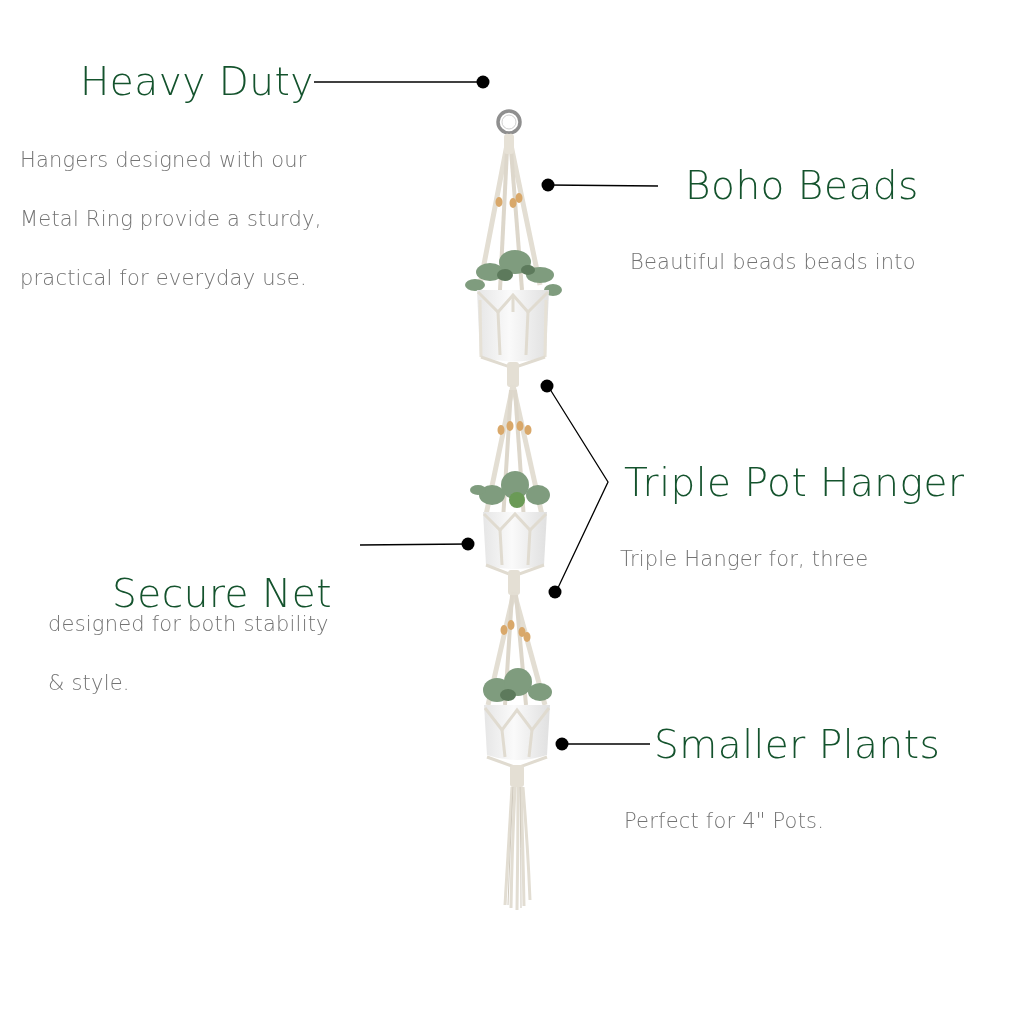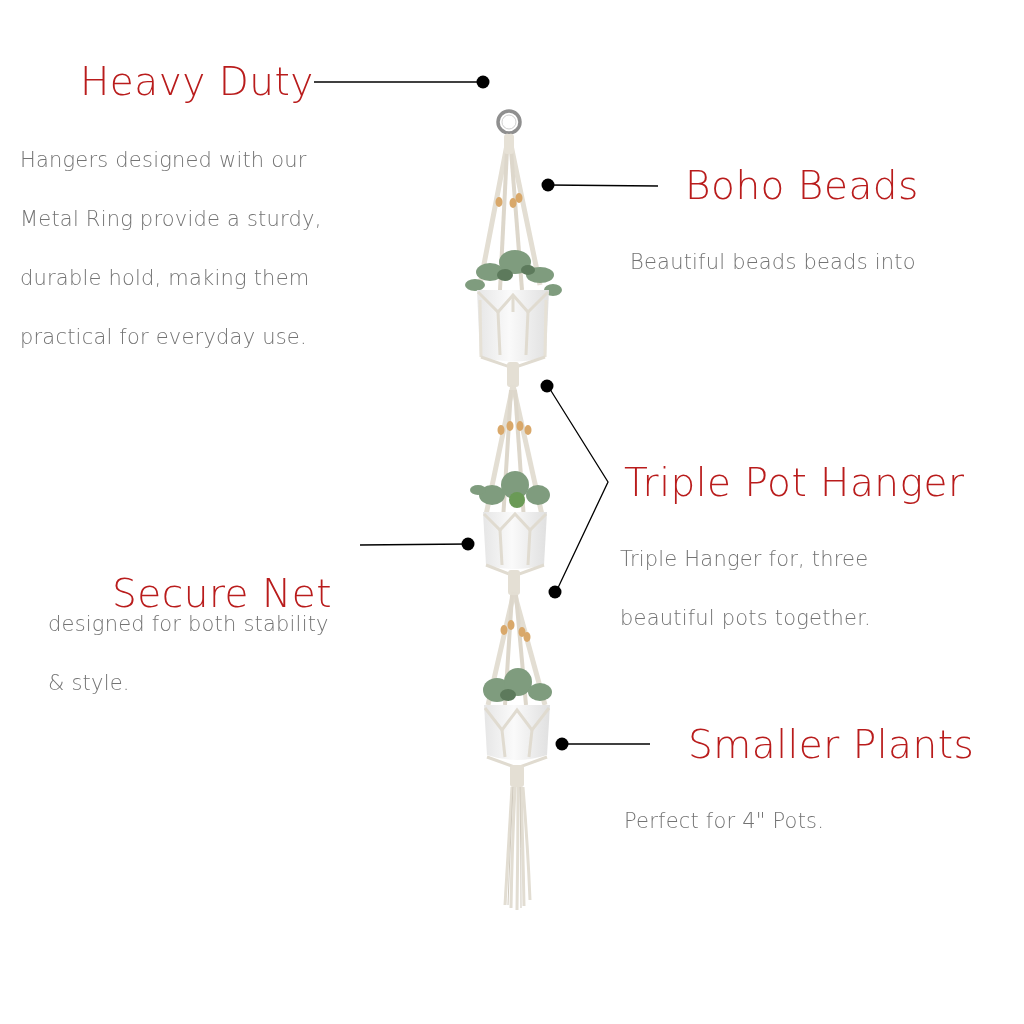--- a/index.html
+++ b/index.html
@@ -1,19 +1,19 @@
 <!DOCTYPE html>
 <html><head>
   <meta charset="utf-8">
   <style>
     html, body { margin: 0; padding: 0; background: #ffffff; }
     body { width: 1024px; height: 1024px; position: relative; overflow: hidden;
            font-family: "DejaVu Sans", sans-serif; color: #111; }
     .title { position: absolute; font-weight: 200; font-size: 39px; letter-spacing: 0.5px;
-             white-space: nowrap; color: #b91c1c; line-height: 1; }
+             white-space: nowrap; color: #14532d; line-height: 1; }
     .desc { position: absolute; font-weight: 300; font-size: 21px; line-height: 29.5px;
             text-align: left; color: #737373; white-space: pre-line; letter-spacing: 0.2px;
             font-family: "DejaVu Sans", sans-serif; }
     .desc .ln { display: block; }
     svg.overlay { position: absolute; left: 0; top: 0; }
     .hanger { position: absolute; left: 0; top: 0; }
   </style>
 </head>
 <body>
 
@@ -147,37 +147,35 @@
   <g>
     <line x1="562" y1="744" x2="650" y2="744" stroke="#000" stroke-width="1.3"></line>
     <circle cx="562" cy="744" r="6.5" fill="#000"></circle>
   </g>
 </svg>
 
 <div class="title" style="left:80px; top:62px;">Heavy Duty</div>
 <div class="desc" style="left:20px; top:116px; width:340px;">
   <span class="ln">Hangers designed with our</span>
   <span class="ln">Metal Ring provide a sturdy,</span>
-  <span class="ln">durable hold, making them</span>
   <span class="ln">practical for everyday use.</span>
 </div>
 
 <div class="title" style="left:685px; top:166px;">Boho Beads</div>
 <div class="desc" style="left:630px; top:218px; width:340px;">
   <span class="ln">Beautiful beads beads into</span>
 </div>
 
 <div class="title" style="left:624px; top:463px;">Triple Pot Hanger</div>
 <div class="desc" style="left:620px; top:515px; width:340px;">
   <span class="ln">Triple Hanger for, three</span>
-  <span class="ln">beautiful pots together.</span>
 </div>
 
 <div class="title" style="left:112px; top:526px;margin-top:48px;">Secure Net</div>
 <div class="desc" style="left:48px; top:580px; width:340px;">
   <span class="ln">designed for both stability</span>
   <span class="ln">&amp; style.</span>
 </div>
 
-<div class="title" style="left:688px; top:725px;">Smaller Plants</div>
+<div class="title" style="left:654px; top:725px;">Smaller Plants</div>
 <div class="desc" style="left:624px; top:777px; width:340px;">
   <span class="ln">Perfect for 4" Pots.</span>
 </div>
 
 </body></html>

